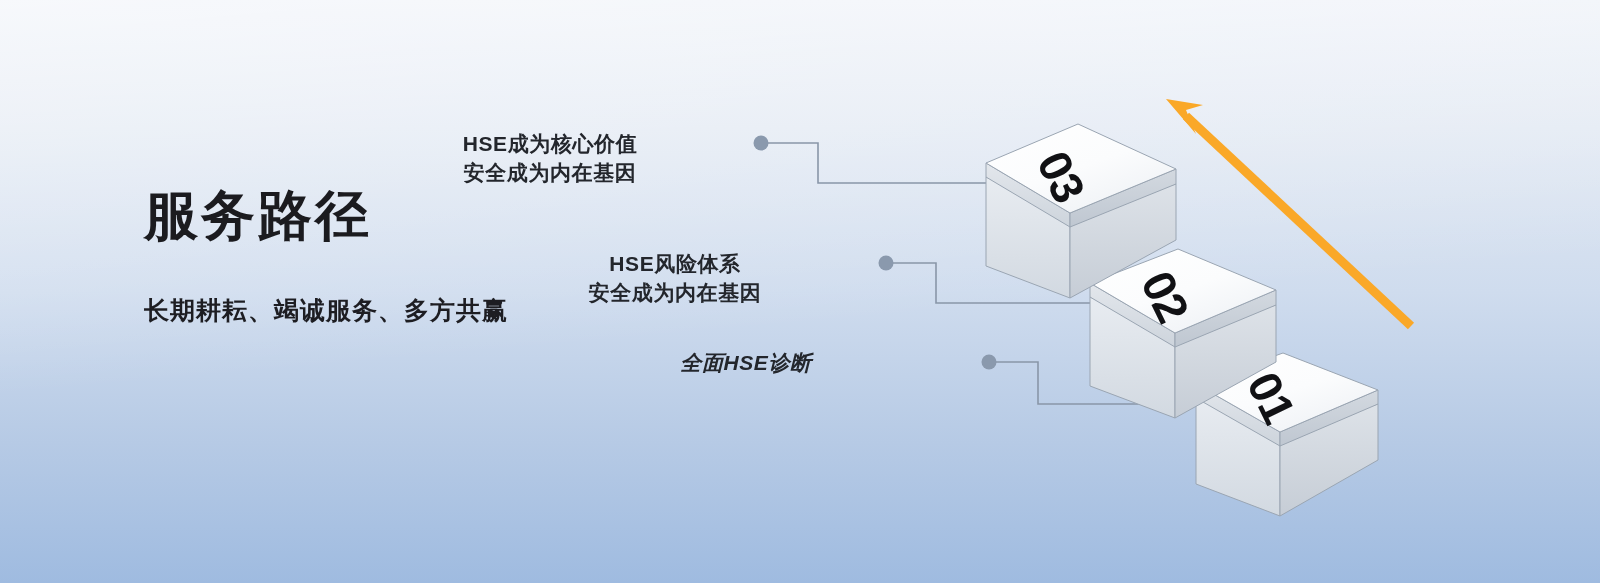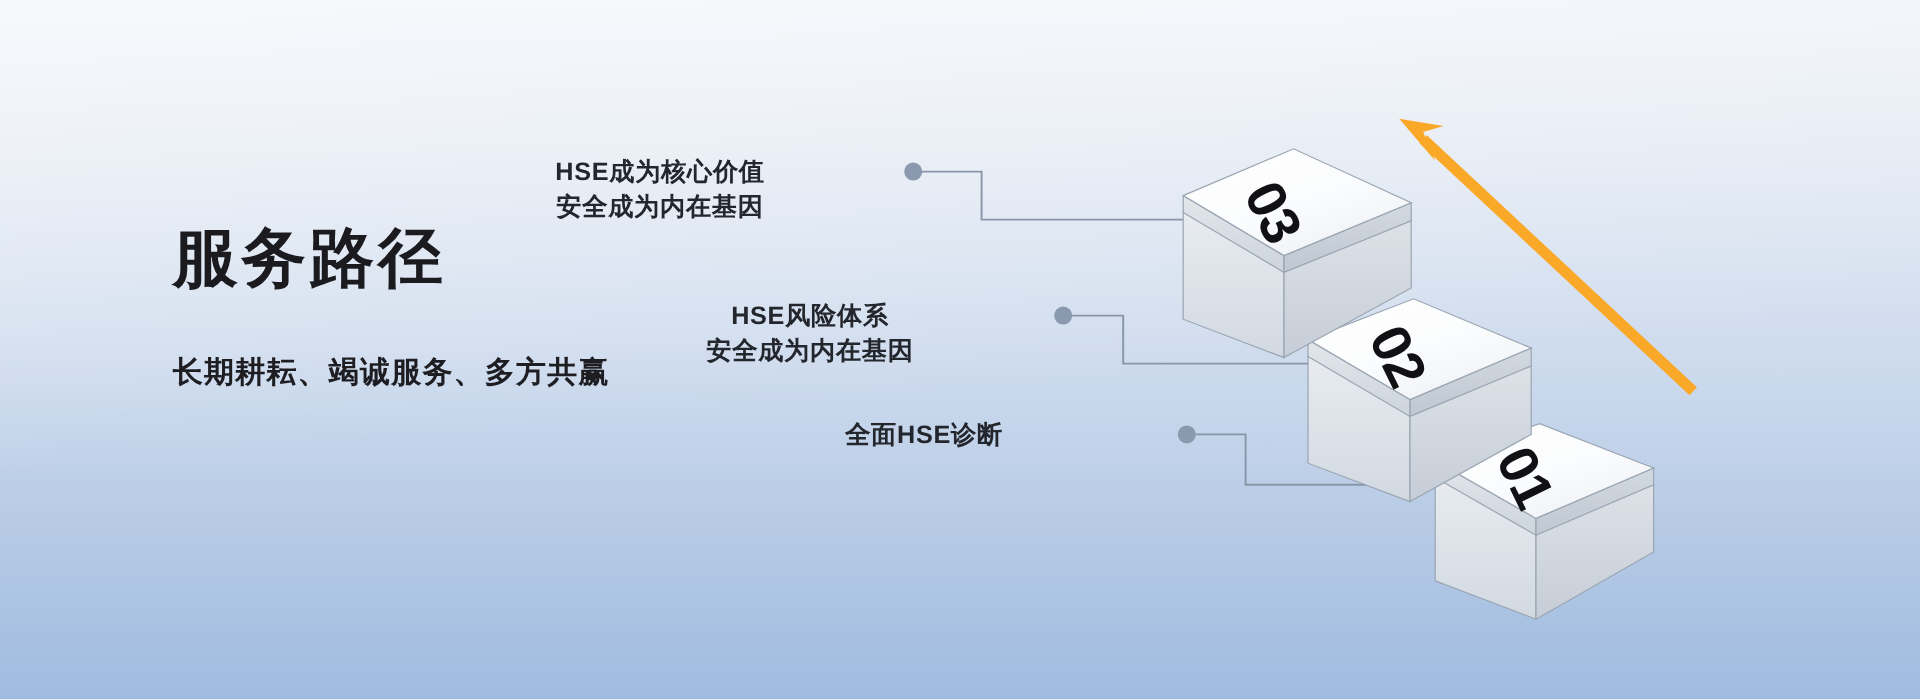--- a/index.html
+++ b/index.html
@@ -62,21 +62,21 @@
     color: #23262c;
     letter-spacing: 0.6px;
     white-space: nowrap;
     text-align: center;
   }
   .callout .line + .line {
     margin-top: 8px;
   }
   #callout-3 { left: 360px; top: 133px; width: 380px; }
   #callout-2 { left: 485px; top: 253px; width: 380px; }
-  #callout-1 { left: 580px; top: 352px; width: 380px; }
+  #callout-1 { left: 556px; top: 352px; width: 380px; font-style: italic; }
 
   
   svg.layer {
     position: absolute;
     left: 0;
     top: 0;
     width: 1600px;
     height: 583px;
     overflow: visible;
   }

